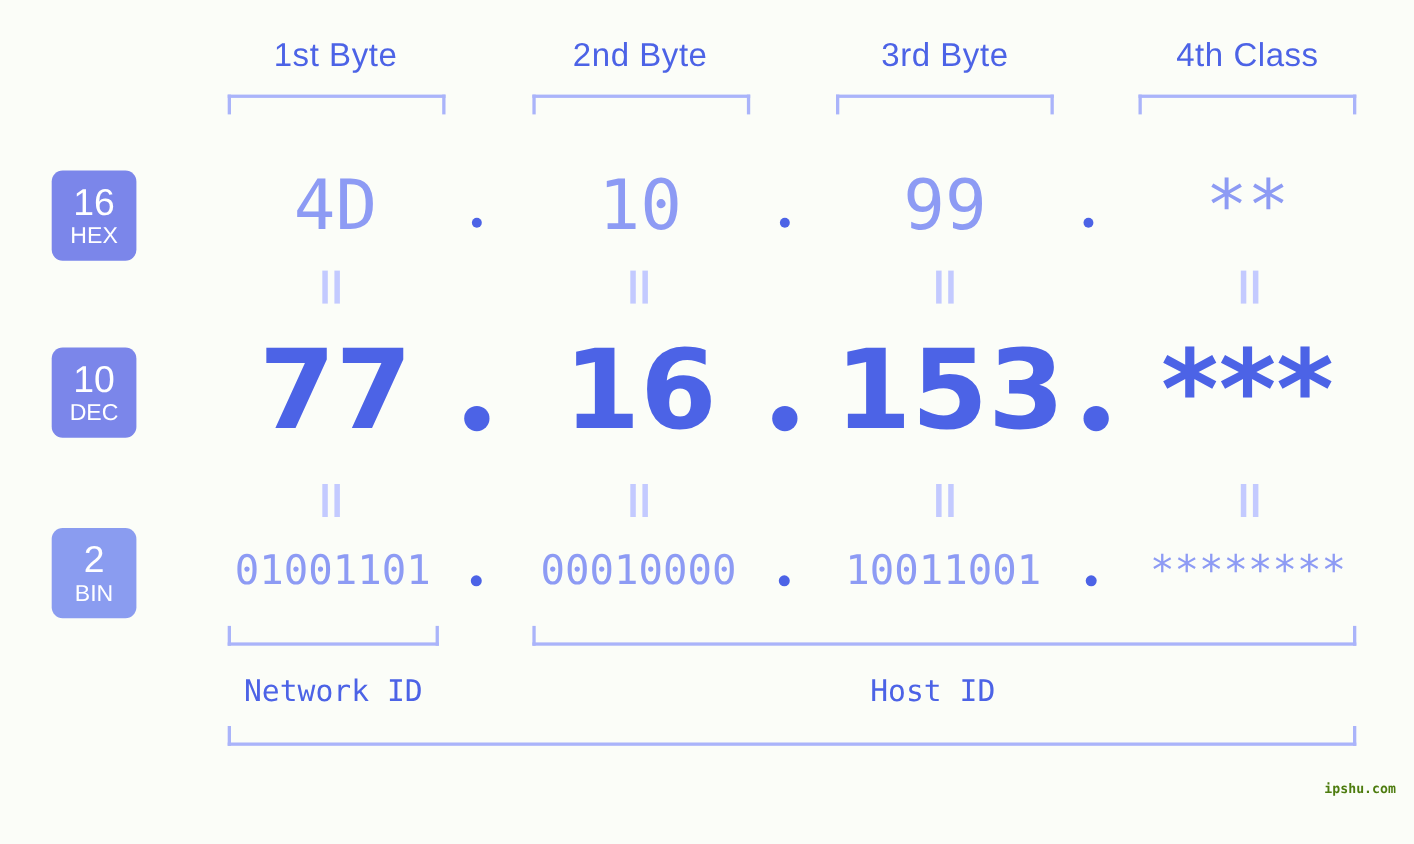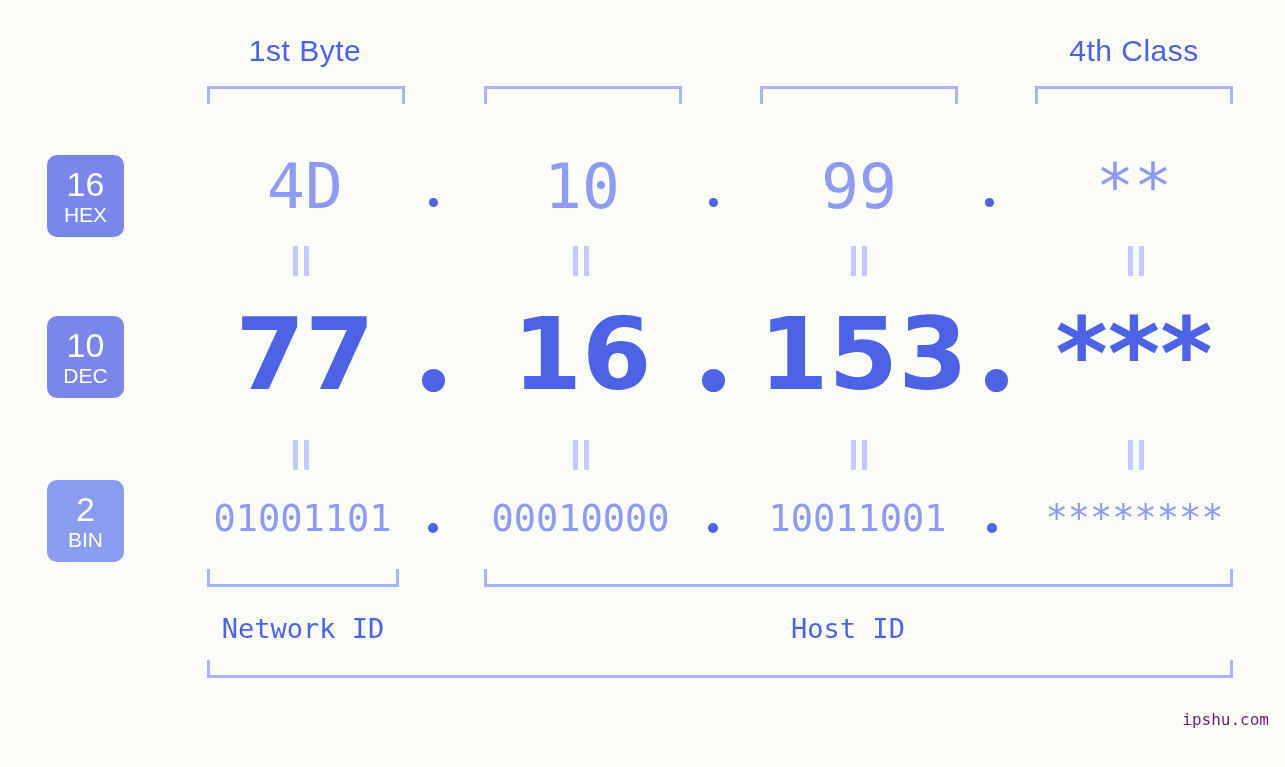--- a/index.html
+++ b/index.html
@@ -130,32 +130,39 @@
     font-size:34px;
     font-family:"DejaVu Sans Mono", monospace;
     white-space:nowrap;
   }
 
   
   .watermark{
     position:absolute;
     right:16px;
     top:710px;
-    color:#701a75;
-    font-size:16px;
-    font-family:"DejaVu Sans Mono", monospace;
+    color:#4d7c0f;
+    font-size:12px;
+    font-family:"DejaVu Sans Mono", monospace;
+    font-weight:bold;
   }
 </style>
 </head>
 <body>
 
 <div id="stage">
 
   <div class="byte-head" style="left:205px;width:200px;">
     <span>1st Byte</span>
+  </div>
+  <div class="byte-head" style="left:482px;width:200px;">
+    <span>2nd Byte</span>
+  </div>
+  <div class="byte-head" style="left:759px;width:200px;">
+    <span>3rd Byte</span>
   </div>
   <div class="byte-head" style="left:1034px;width:200px;">
     <span>4th Class</span>
   </div>
 
   <div class="bracket bracket-down" style="left:207px;top:86px;width:198px;"></div>
   <div class="bracket bracket-down" style="left:484px;top:86px;width:198px;"></div>
   <div class="bracket bracket-down" style="left:760px;top:86px;width:198px;"></div>
   <div class="bracket bracket-down" style="left:1035px;top:86px;width:198px;"></div>
 

